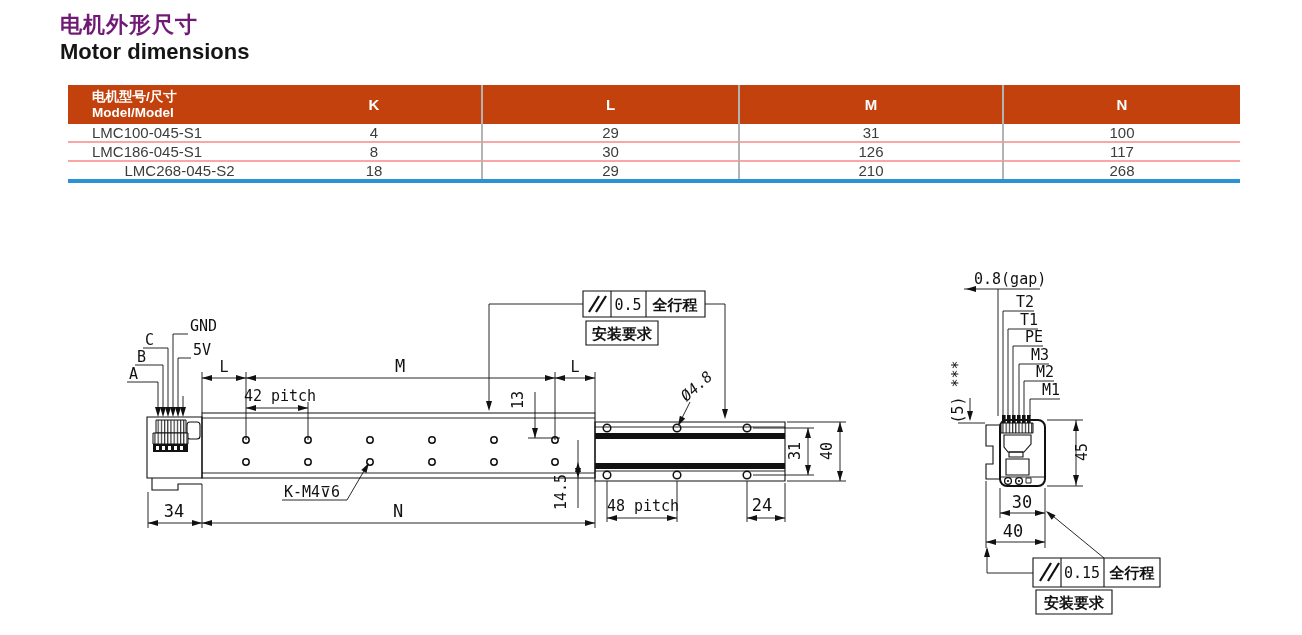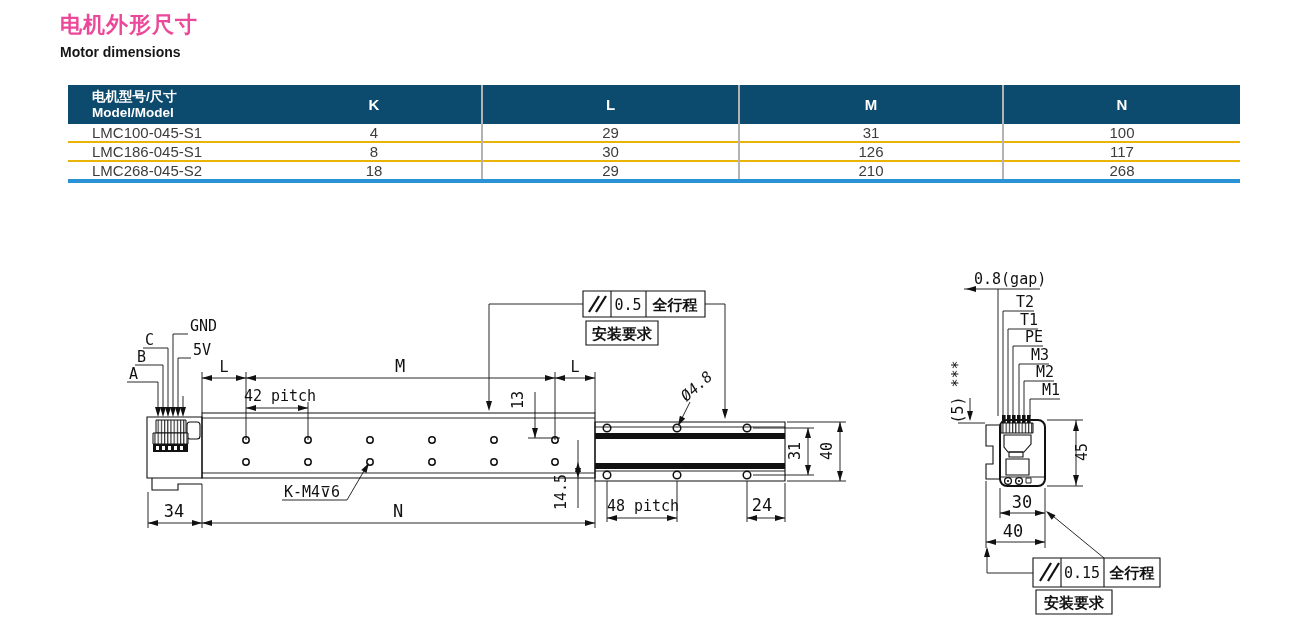--- a/index.html
+++ b/index.html
@@ -1,31 +1,31 @@
 <!DOCTYPE html>
 <html><head>
 <meta charset="utf-8">
 <style>
   html,body{margin:0;padding:0;background:#ffffff;}
   #root{position:relative;width:1302px;height:635px;background:#fff;overflow:hidden;
         font-family:"Liberation Sans","DejaVu Sans",sans-serif;color:#111;}
   
   #titleblock{position:absolute;left:60px;top:12px;}
-  #title-zh{font-size:22px;font-weight:bold;color:#ec4899;letter-spacing:1px;line-height:26px;}
-  #title-en{font-size:14px;font-weight:bold;color:#151515;line-height:28px;}
+  #title-zh{font-size:22px;font-weight:bold;color:#701a75;letter-spacing:1px;line-height:26px;}
+  #title-en{font-size:22px;font-weight:bold;color:#151515;line-height:28px;}
   
   #spec-table{position:absolute;left:68px;top:85px;width:1172px;border-collapse:collapse;table-layout:fixed;}
   #spec-table th,#spec-table td{padding:0;margin:0;}
-  #spec-table thead tr{height:39px;background:#0c4a6e;}
+  #spec-table thead tr{height:39px;background:#c2410c;}
   #spec-table thead th{color:#fff;font-weight:bold;vertical-align:middle;}
   .th-model{text-align:left;padding-left:24px !important;font-size:13.5px;line-height:16px;}
   .th-letter{font-size:15px;text-align:center;}
   #spec-table tbody tr{height:18px;background:#fff;}
-  #spec-table tbody tr + tr td{border-top:2px solid #eab308;}
-  #spec-table tbody tr:last-child td{border-bottom:4px solid #2b93d5;}
+  #spec-table tbody tr + tr td{border-top:2px solid #fca5a5;}
+  #spec-table tbody tr:last-child td{border-bottom:4px solid #2b93d5;text-align:center;}
   .td-model{text-align:left;padding-left:24px !important;font-size:15px;color:#3c3c3c;}
   .td-val{text-align:center;font-size:15px;color:#3c3c3c;}
   .cdiv{border-left:2px solid #b3b3b3;}
   
   #drawing{position:absolute;left:0;top:0;width:1302px;height:635px;}
   svg line,svg polyline,svg path,svg rect,svg circle{vector-effect:non-scaling-stroke;}
   .ln{stroke:#111;stroke-width:1.1;fill:none;}
   .ln2{stroke:#111;stroke-width:2;fill:none;}
   .thin{stroke:#111;stroke-width:0.9;fill:none;}
   .dm{font-family:"DejaVu Sans Mono","Liberation Mono",monospace;font-size:15px;fill:#111;}

